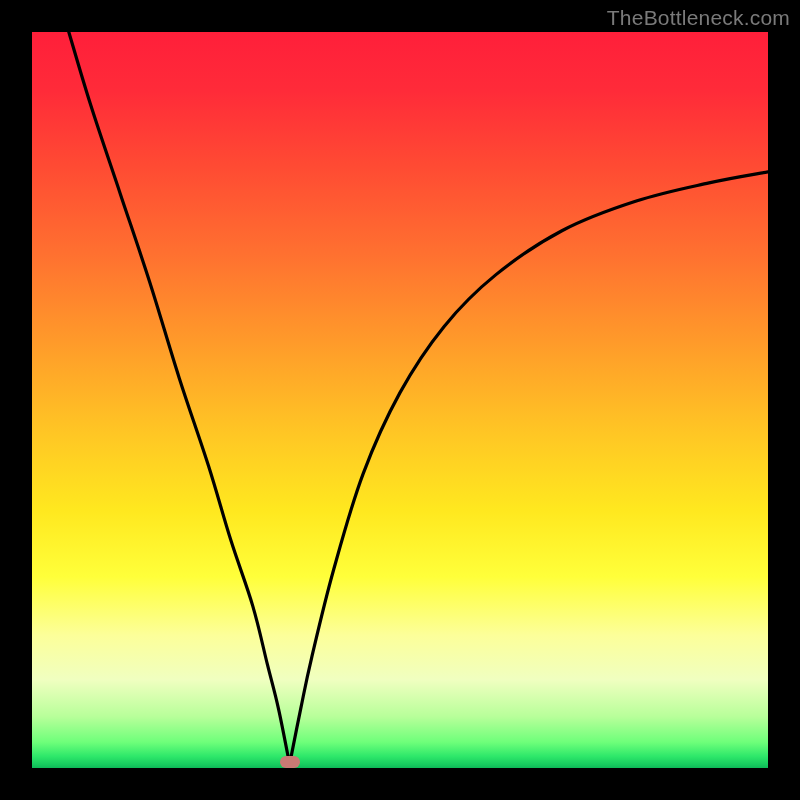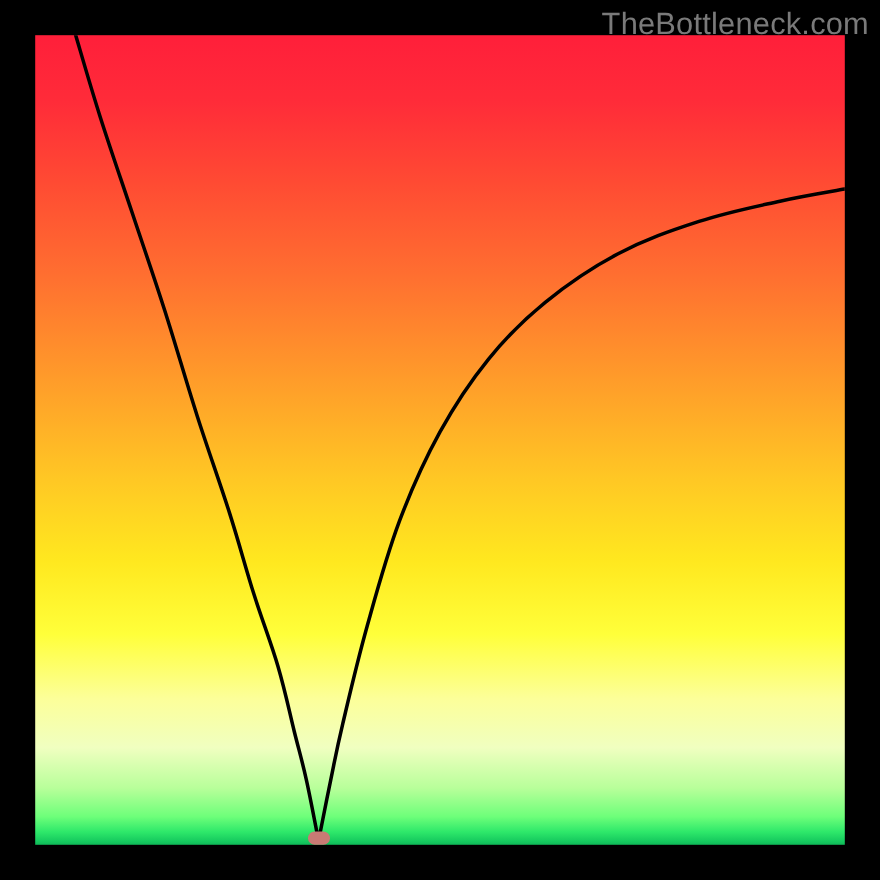--- a/index.html
+++ b/index.html
@@ -58,21 +58,21 @@
     border-radius: 6px;
     background: #C97A74;
     transform: translate(-50%, -50%);
     pointer-events: none;
   }
   .watermark {
     position: absolute;
     top: 6px;
     right: 10px;
     color: #7A7A7A;
-    font-size: 28px;
+    font-size: 21px;
     font-weight: 400;
     letter-spacing: 0.2px;
     pointer-events: none;
   }
 </style>
 </head>
 <body>
 
 <div class="frame">
   <div class="watermark">TheBottleneck.com</div>

